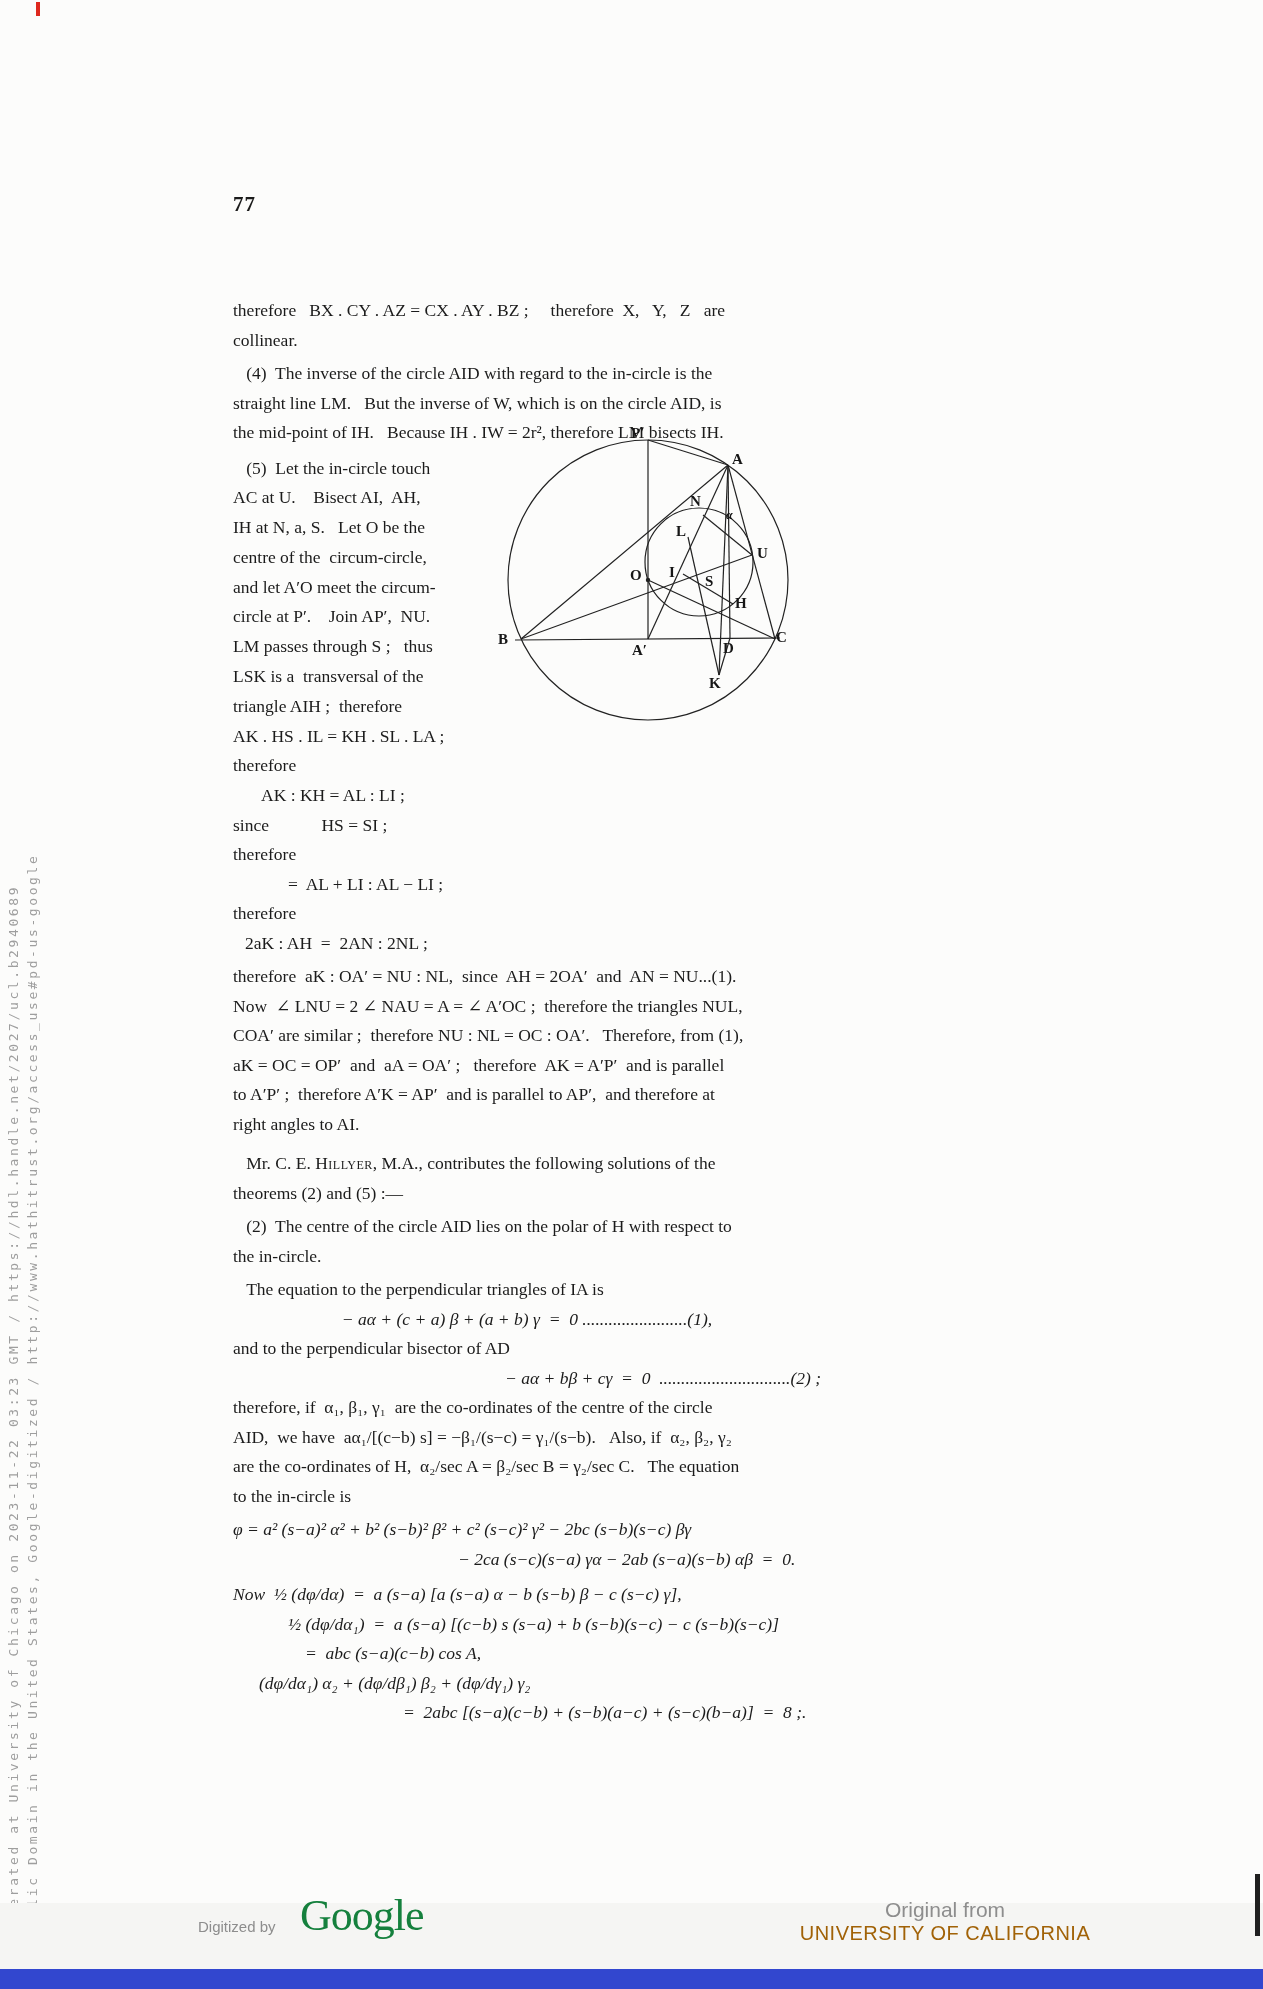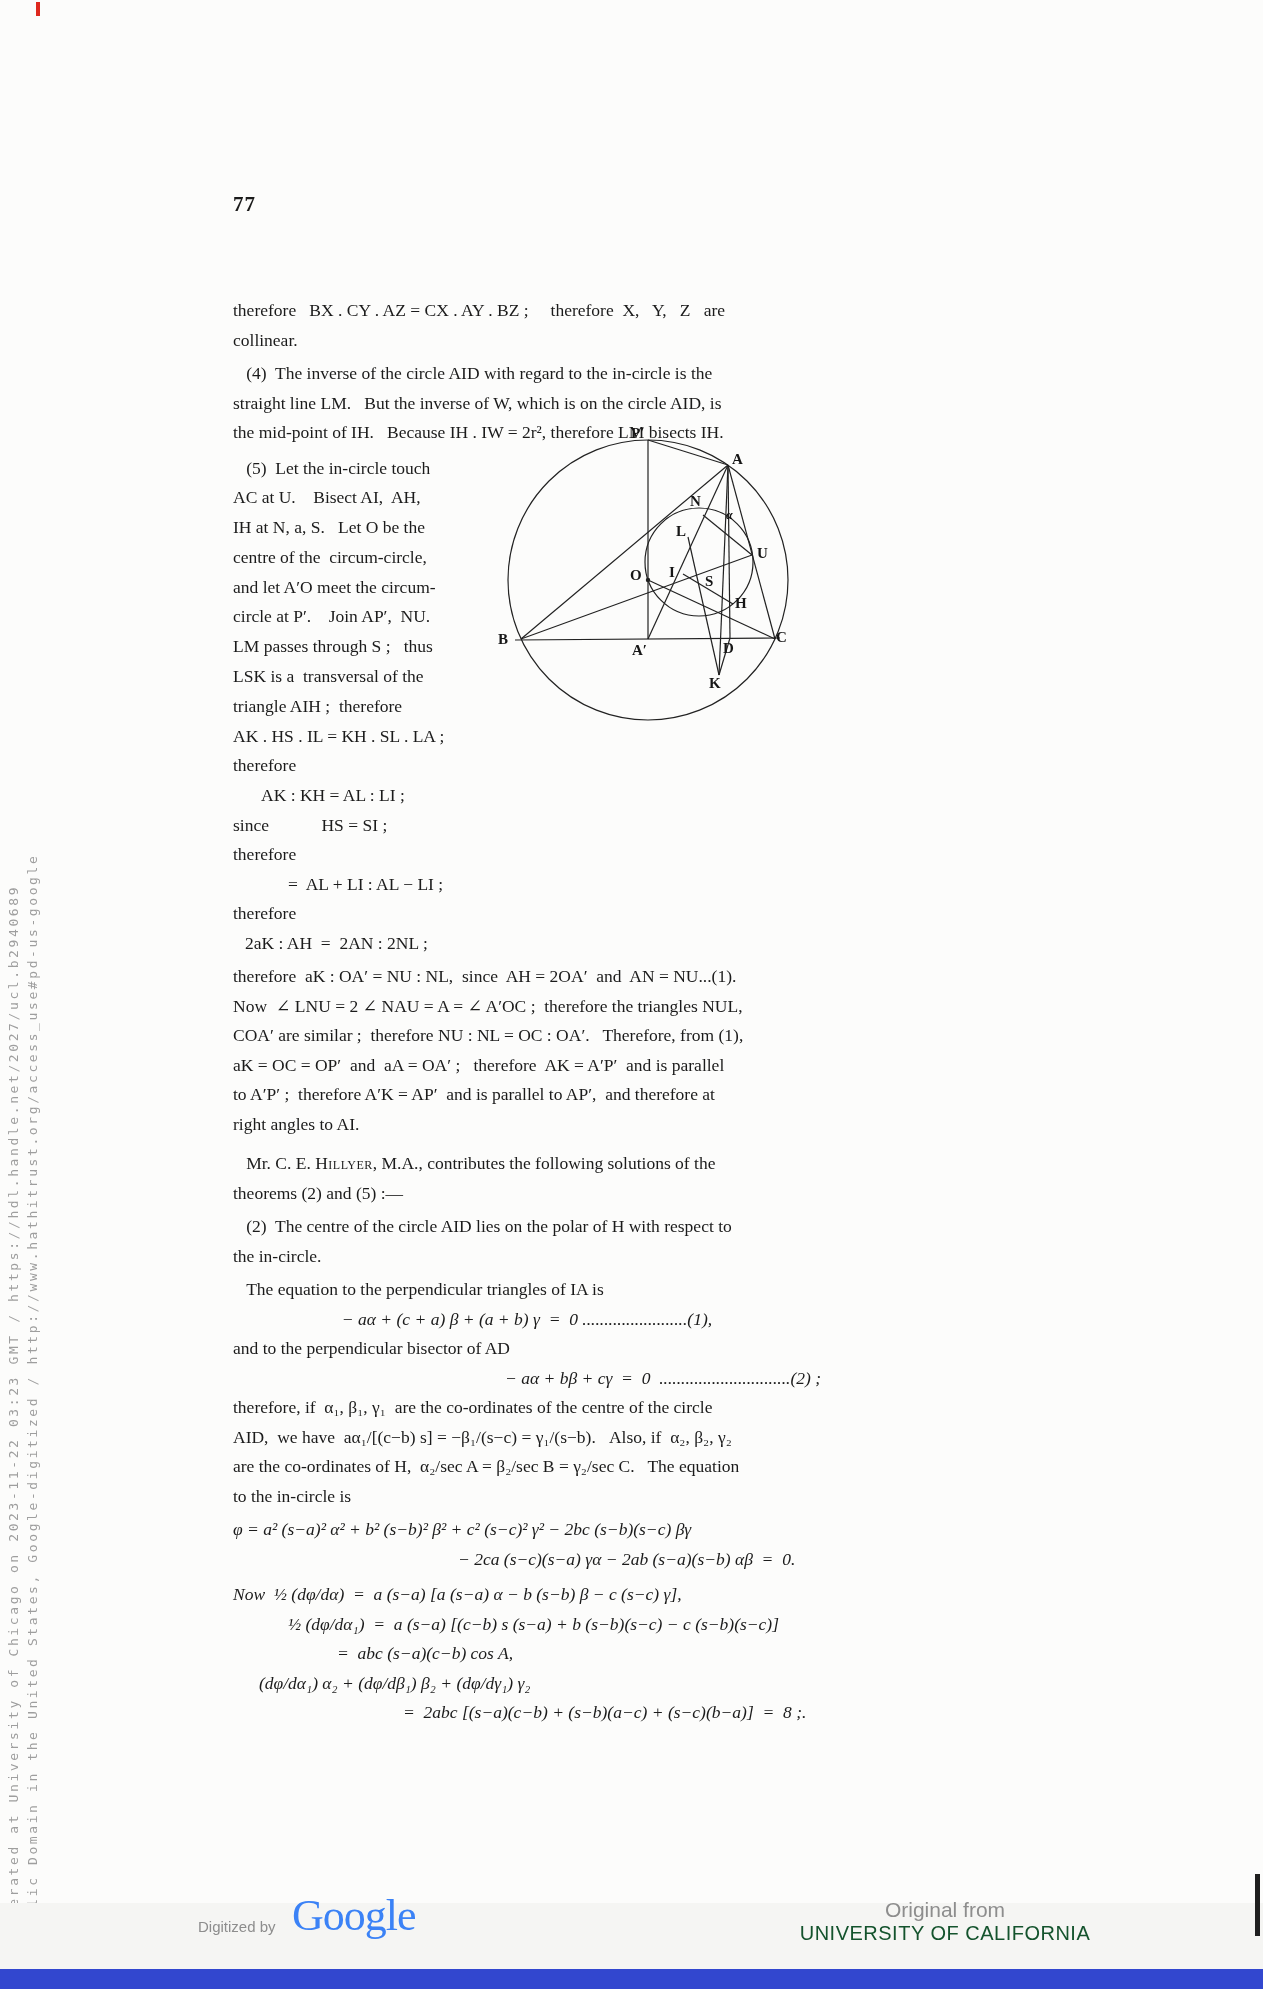--- a/index.html
+++ b/index.html
@@ -16,21 +16,21 @@
   #text-block{
     position:absolute;left:233px;top:296px;width:588px;
     font-size:17.5px;line-height:29.5px;font-weight:500;
   }
   .para{white-space:pre-wrap;}
   .p5{width:258px;line-height:29.8px;}
   .eqline{white-space:pre-wrap;}
   .eq-ind-28{margin-left:28px;}
   .eq-ind-55{margin-left:55px;}
   .eq-ind-18{margin-left:26px;}
-  .eq-ind-140{margin-left:104px;}
+  .eq-ind-140{margin-left:72px;}
   .eq-ind-170{margin-left:170px;}
   .eq-ind-225{margin-left:225px;}
   .eq-ind-12{margin-left:12px;}
   .eq-center{text-align:center;}
   .eq-center-right{text-align:right;padding-left:130px;}
   .math{font-style:italic;}
   .smallcaps{font-variant:small-caps;letter-spacing:.5px;}
   .mt4{margin-top:4px;}.mt6{margin-top:6px;}.mt10{margin-top:10px;}
   
   #figure{position:absolute;left:475px;top:432px;width:340px;height:302px;}
@@ -49,30 +49,30 @@
   }
   #side-line-1{left:6px;top:1938px;}
   #side-line-2{left:25px;top:1938px;}
   
   #bottom-band{position:absolute;left:0;top:1903px;width:1263px;height:66px;background:#f5f5f3;}
   .digitized-by{
     position:absolute;left:198px;top:1918px;font-family:"Liberation Sans","DejaVu Sans",sans-serif;
     font-size:15px;color:#8d8d8d;
   }
   .google-logo{
-    position:absolute;left:292px;top:1890px;font-family:"Liberation Serif",serif;
-    font-size:44px;color:#3b82f6;letter-spacing:-1px;
+    position:absolute;left:300px;top:1890px;font-family:"Liberation Serif",serif;
+    font-size:44px;color:#15803d;letter-spacing:-1px;
   }
   .original-from{
     position:absolute;left:845px;top:1898px;width:200px;text-align:center;
     font-family:"Liberation Sans","DejaVu Sans",sans-serif;font-size:21px;color:#8d8d8d;
   }
   .university{
     position:absolute;left:745px;top:1922px;width:400px;text-align:center;
-    font-family:"Liberation Sans","DejaVu Sans",sans-serif;font-size:20px;color:#14532d;letter-spacing:.5px;
+    font-family:"Liberation Sans","DejaVu Sans",sans-serif;font-size:20px;color:#a16207;letter-spacing:.5px;
   }
   #bottom-bar{position:absolute;left:0;top:1969px;width:1263px;height:20px;}
   #red-mark{position:absolute;left:36px;top:2px;width:4px;height:14px;}
   #edge-artifact{position:absolute;left:1255px;top:1874px;width:5px;height:62px;background:#1f1f1f;}
 </style>
 </head>
 <body>
 
 <div id="scan-page">
 

